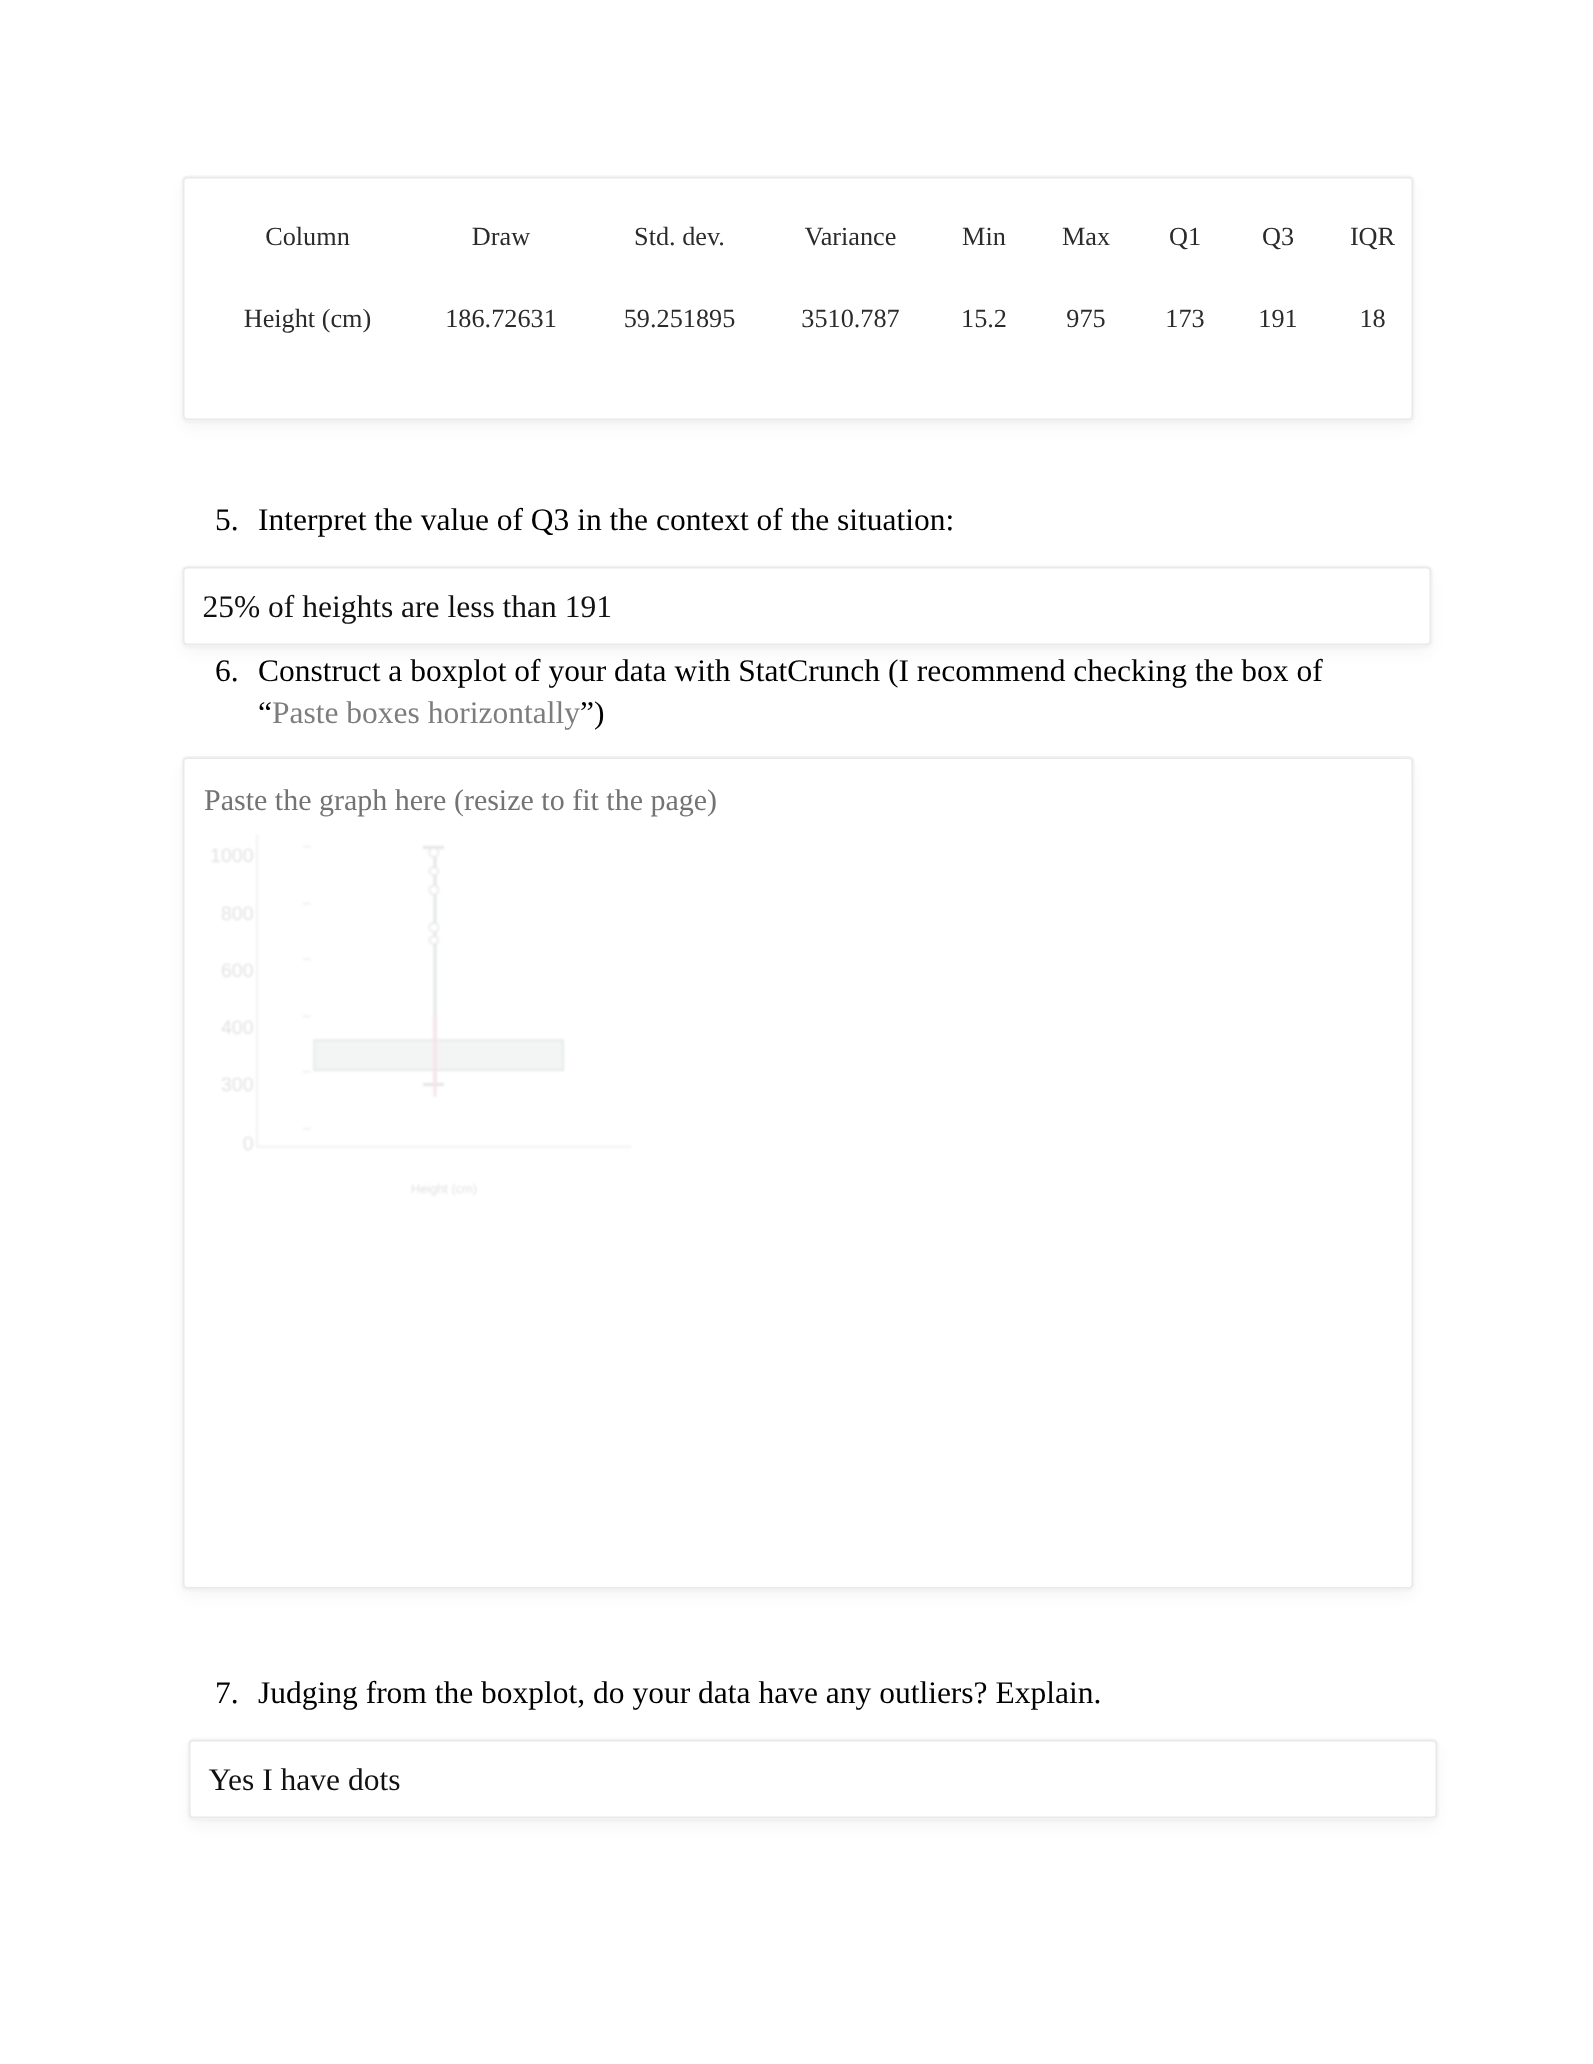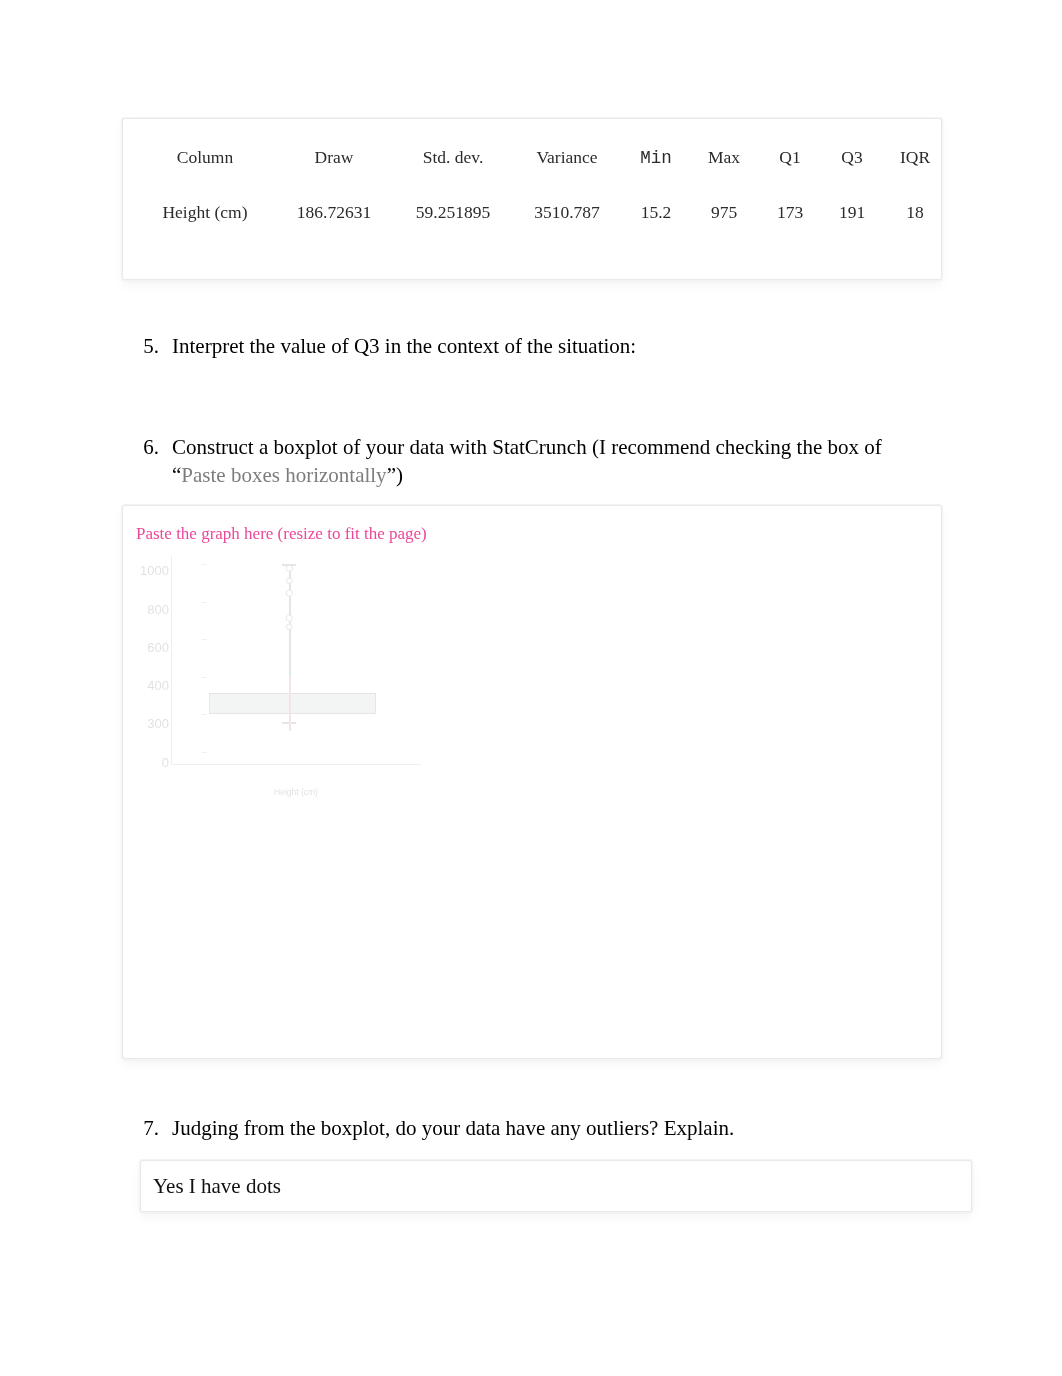--- a/index.html
+++ b/index.html
@@ -55,21 +55,21 @@
     margin-top: 40px;
   }
   table.stats td {
     padding-top: 14px;
     padding-bottom: 10px;
   }
   table.stats .c-column { width: 132px; }
   table.stats .c-mean   { width: 118px; }
   table.stats .c-sd     { width: 112px; }
   table.stats .c-var    { width: 108px; }
-  table.stats .c-min    { width: 62px; font-family: Liberation Mono, monospace; }
+  table.stats .c-min    { width: 62px; }
   table.stats .c-max    { width: 66px; }
   table.stats .c-q1     { width: 58px; }
   table.stats .c-q3     { width: 58px; }
   table.stats .c-iqr    { width: 60px; }
 
   
   .question {
     position: absolute;
     display: flex;
     align-items: flex-start;
@@ -96,21 +96,21 @@
     align-items: center;
     padding: 0 0 0 12px;
   }
   #answer5 {
     left: 122px;
     top: 378px;
     width: 818px;
     height: 50px;
   }
   #answer7 {
-    left: 140px;
+    left: 126px;
     top: 1160px;
     width: 818px;
     height: 50px;
   }
   .answer-text {
     font-size: 21px;
     line-height: 26px;
     color: #111111;
   }
 
@@ -119,23 +119,23 @@
     left: 122px;
     top: 505px;
     width: 818px;
     height: 552px;
     overflow: hidden;
   }
   .graph-prompt {
     position: absolute;
     left: 13px;
     top: 15px;
-    font-size: 17px;
+    font-size: 20px;
     line-height: 26px;
-    color: #ec4899;
+    color: #737373;
   }
 
   
   #boxplot-figure {
     position: absolute;
     left: 14px;
     top: 44px;
     width: 290px;
     height: 255px;
     opacity: 0.16;
@@ -241,20 +241,23 @@
         </tr>
       </tbody>
     </table>
   </div>
 
   <div class="question" id="q5">
     <span class="qnum">5.</span>
     <span class="qtext">Interpret the value of Q3 in the context of the situation:</span>
   </div>
 
+  <div class="content-box answer-box" id="answer5">
+    <span class="answer-text">25% of heights are less than 191</span>
+  </div>
 
   <div class="question" id="q6">
     <span class="qnum">6.</span>
     <span class="qtext"><span>Construct a boxplot of your data with StatCrunch (I recommend checking the box of “</span><span class="muted">Paste boxes horizontally</span><span>”)</span></span>
   </div>
 
   <div class="content-box" id="graph-box">
     <div class="graph-prompt">Paste the graph here (resize to fit the page)</div>
 
     <div id="boxplot-figure">

